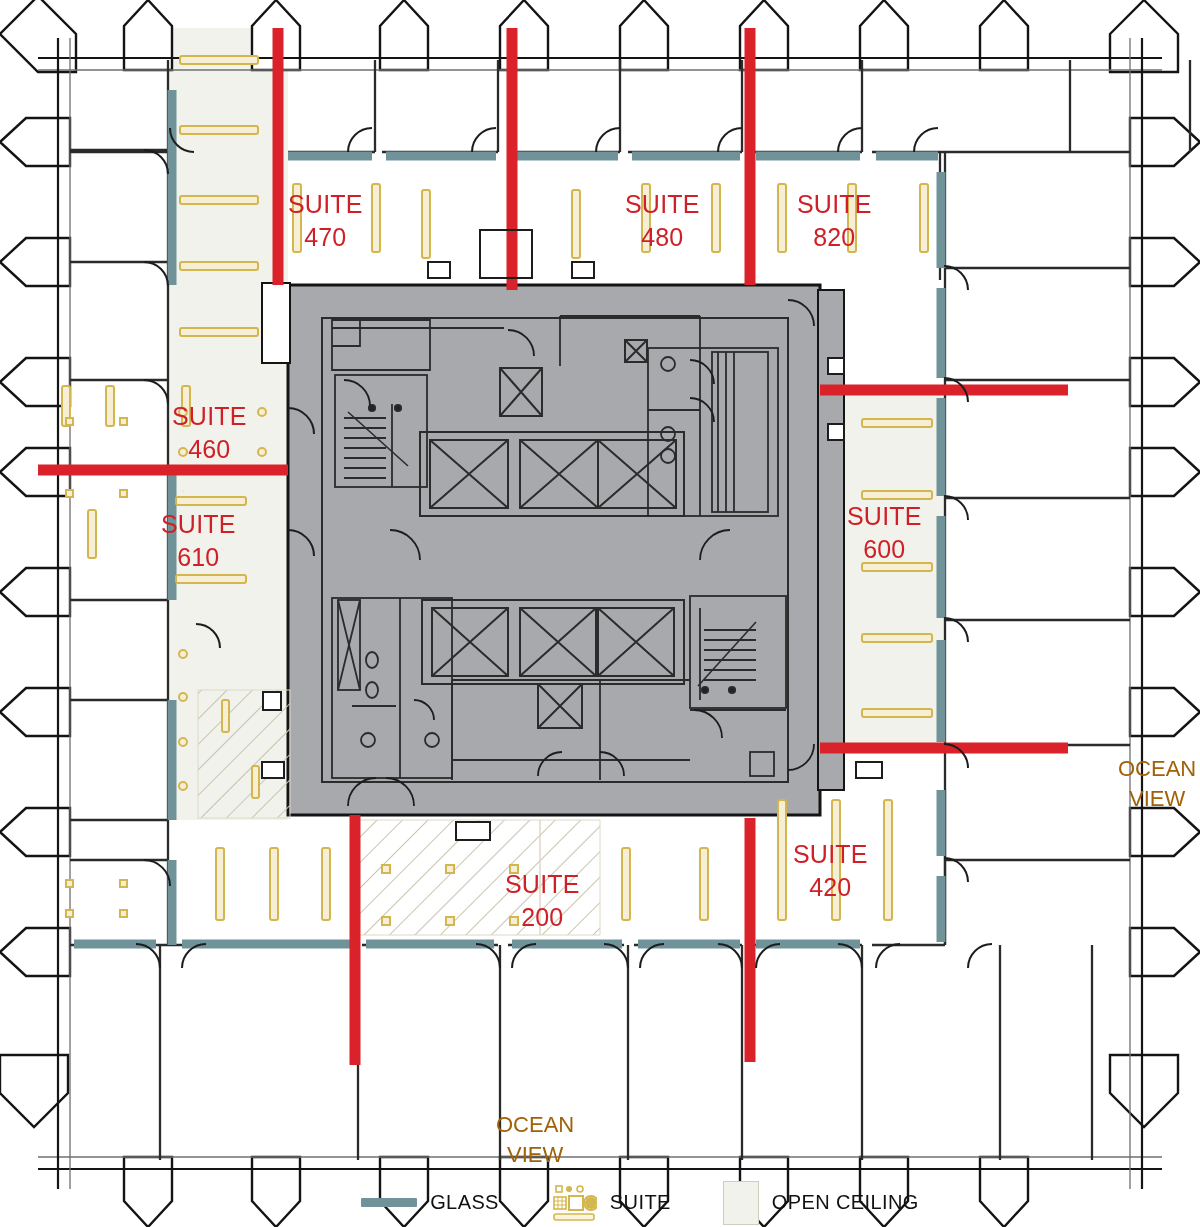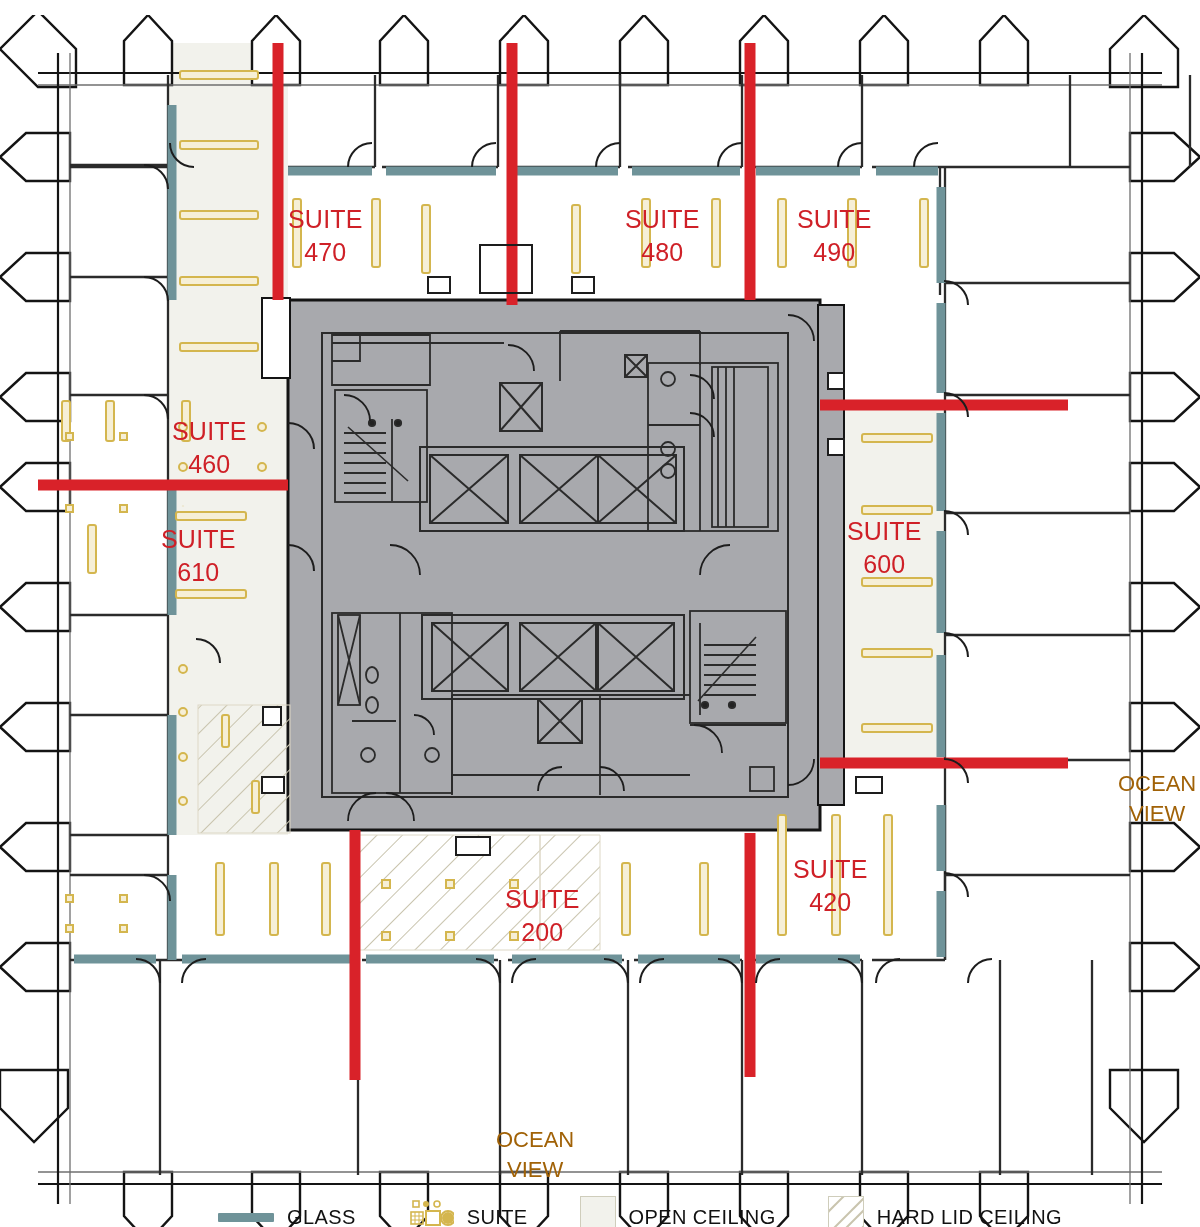--- a/index.html
+++ b/index.html
@@ -1,21 +1,21 @@
 <!DOCTYPE html>
 <html><head>
 <meta charset="utf-8">
 <style>
   html,body{margin:0;padding:0;background:#ffffff;}
   body{
     width:1200px;height:1227px;overflow:hidden;
     font-family:"Liberation Sans", sans-serif;
     position:relative;
   }
-  #plan-root{position:relative;width:1200px;height:1009px;margin-top:15px;}
+  #plan-root{position:relative;width:1200px;height:1009px;}
   #plan-svg{position:absolute;left:0;top:0;width:1200px;height:1227px;display:block;}
 
   
   .suite-label{
     position:absolute;
     color:#cf2027;
     font-family:"Liberation Sans", sans-serif;
     font-size:25px;
     line-height:33px;
     text-align:center;
@@ -515,21 +515,21 @@
   <div class="suite-label" style="left:288px;top:188px;">
     <span class="w">SUITE</span>
     <span class="n">470</span>
   </div>
   <div class="suite-label" style="left:625px;top:188px;">
     <span class="w">SUITE</span>
     <span class="n">480</span>
   </div>
   <div class="suite-label" style="left:797px;top:188px;">
     <span class="w">SUITE</span>
-    <span class="n">490</span>
+    <span class="n">820</span>
   </div>
   <div class="suite-label" style="left:172px;top:400px;">
     <span class="w">SUITE</span>
     <span class="n">460</span>
   </div>
   <div class="suite-label" style="left:161px;top:508px;">
     <span class="w">SUITE</span>
     <span class="n">610</span>
   </div>
   <div class="suite-label" style="left:847px;top:500px;">
@@ -576,26 +576,15 @@
         </svg>
       </span>
       <span class="legend-text">SUITE</span>
     </div>
 
     <div class="legend-item">
       <span class="sw-open"></span>
       <span class="legend-text">OPEN CEILING</span>
     </div>
 
-    <div class="legend-item">
-      <span class="sw-hard">
-        <svg viewBox="0 0 34 42" width="34" height="42">
-          <line x1="-6" y1="20" x2="20" y2="-6" stroke="#c9c4ae" stroke-width="2"></line>
-          <line x1="-6" y1="42" x2="38" y2="-2" stroke="#c9c4ae" stroke-width="2"></line>
-          <line x1="2" y1="46" x2="40" y2="8" stroke="#c9c4ae" stroke-width="2"></line>
-          <line x1="16" y1="48" x2="42" y2="22" stroke="#c9c4ae" stroke-width="2"></line>
-        </svg>
-      </span>
-      <span class="legend-text">HARD LID CEILING</span>
-    </div>
   </div>
 
 </div>
 
 </body></html>

